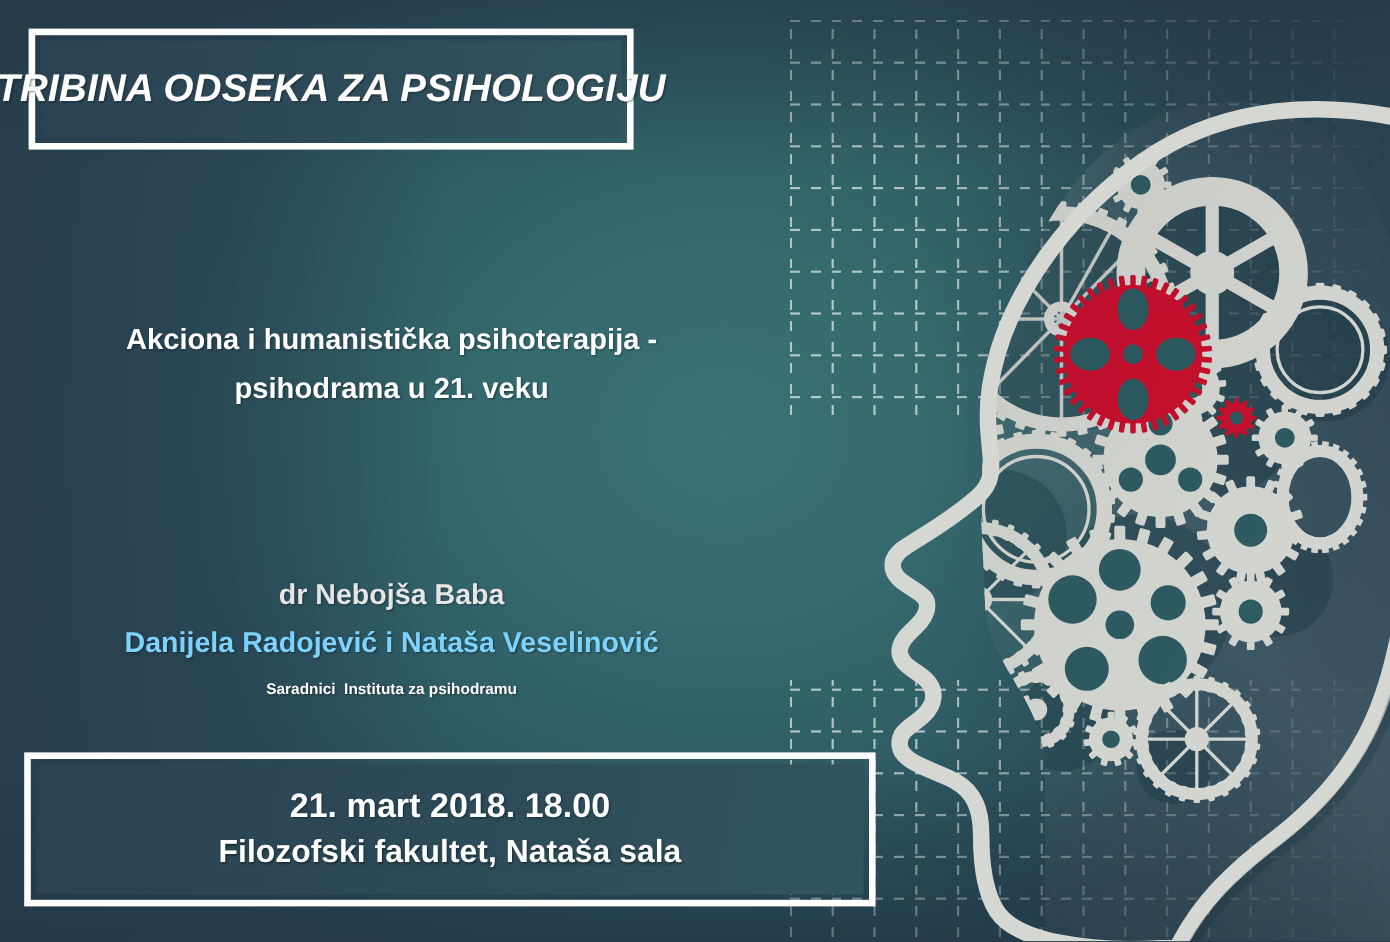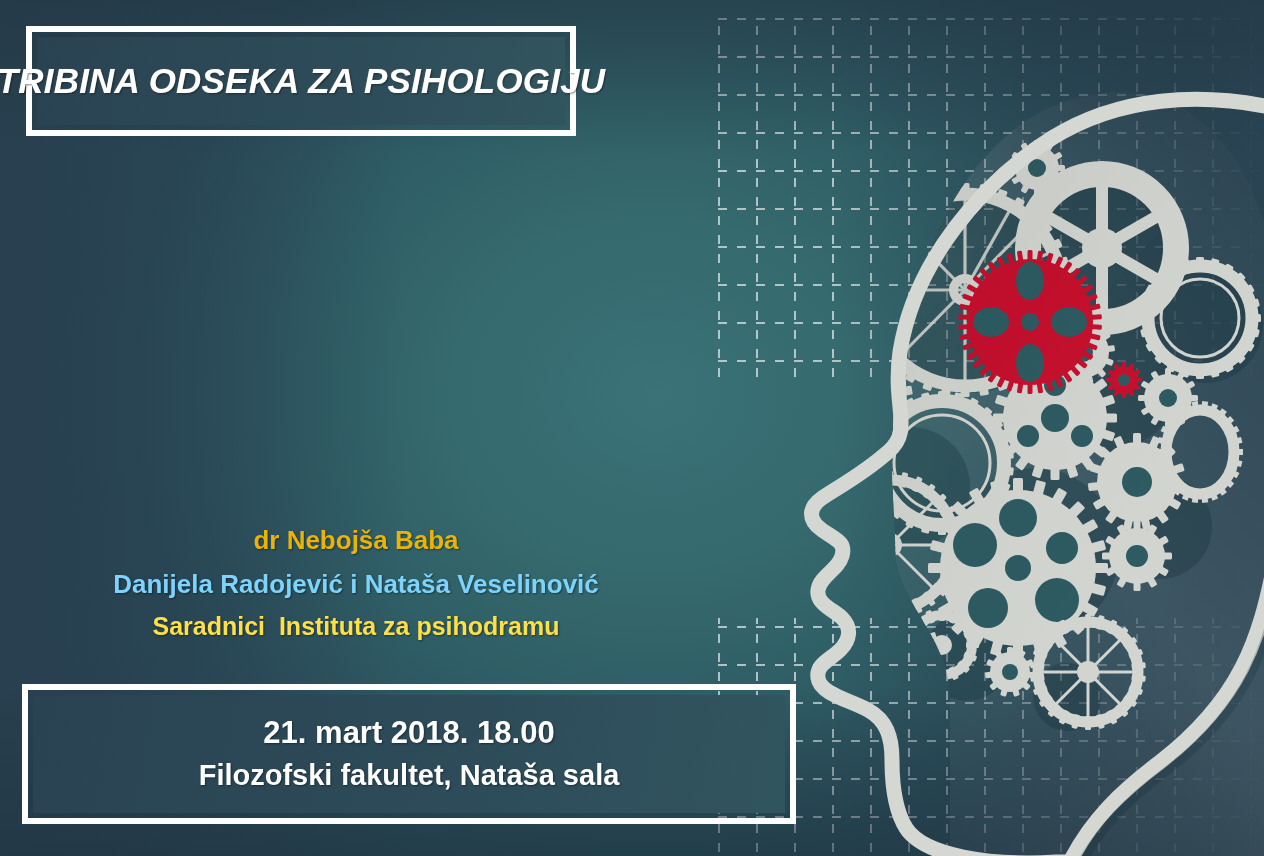--- a/index.html
+++ b/index.html
@@ -58,25 +58,25 @@
 
   .footer-line{color:#fff;font-weight:bold;white-space:nowrap;
     text-shadow:1px 1px 2px rgba(0,0,0,.40);}
   #footer-date{font-size:31px;line-height:42px;}
   #footer-place{font-size:29px;line-height:42px;}
   #talk-title{position:absolute;left:0;top:286px;width:712px;text-align:center;}
   #talk-title .ln{color:#fff;font-weight:bold;font-size:26.5px;line-height:45px;
     text-shadow:1px 1px 2px rgba(0,0,0,.42);white-space:nowrap;}
 
   #speakers{position:absolute;left:0;top:518px;width:712px;text-align:center;}
-  #speakers .sp1{color:#eab308;font-weight:bold;font-size:26px;line-height:44px;
+  #speakers .sp1{color:#e5e5e5;font-weight:bold;font-size:26px;line-height:44px;
     text-shadow:1px 1px 2px rgba(0,0,0,.42);white-space:nowrap;}
   #speakers .sp2{color:#7dd3fc;font-weight:bold;font-size:26px;line-height:44px;
     text-shadow:1px 1px 2px rgba(0,0,0,.42);white-space:nowrap;}
-  #speakers .sp3{color:#fde047;font-weight:bold;font-size:25px;line-height:40px;
+  #speakers .sp3{color:#ffffff;font-weight:bold;font-size:14px;line-height:40px;
     text-shadow:1px 1px 2px rgba(0,0,0,.42);white-space:pre;}
 </style>
 </head>
 <body>
 
 <div id="poster">
 
   <div class="bg-base"></div>
 
   <div class="grid" id="dash-grid" style="background-image: none;">
@@ -857,20 +857,24 @@
       </g>
     </svg>
   </div>
 
   <div class="frame" id="header-frame">
     <div class="inner">
       <div class="header-title">TRIBINA ODSEKA ZA PSIHOLOGIJU</div>
     </div>
   </div>
 
+  <div id="talk-title">
+    <div class="ln">Akciona i humanistička psihoterapija -</div>
+    <div class="ln">psihodrama u 21. veku</div>
+  </div>
 
   <div id="speakers">
     <div class="sp1">dr Nebojša Baba</div>
     <div class="sp2">Danijela Radojević i Nataša Veselinović</div>
     <div class="sp3">Saradnici  Instituta za psihodramu</div>
   </div>
 
   <div class="frame" id="footer-frame">
     <div class="inner">
       <div class="footer-line" id="footer-date">21. mart 2018. 18.00</div>

